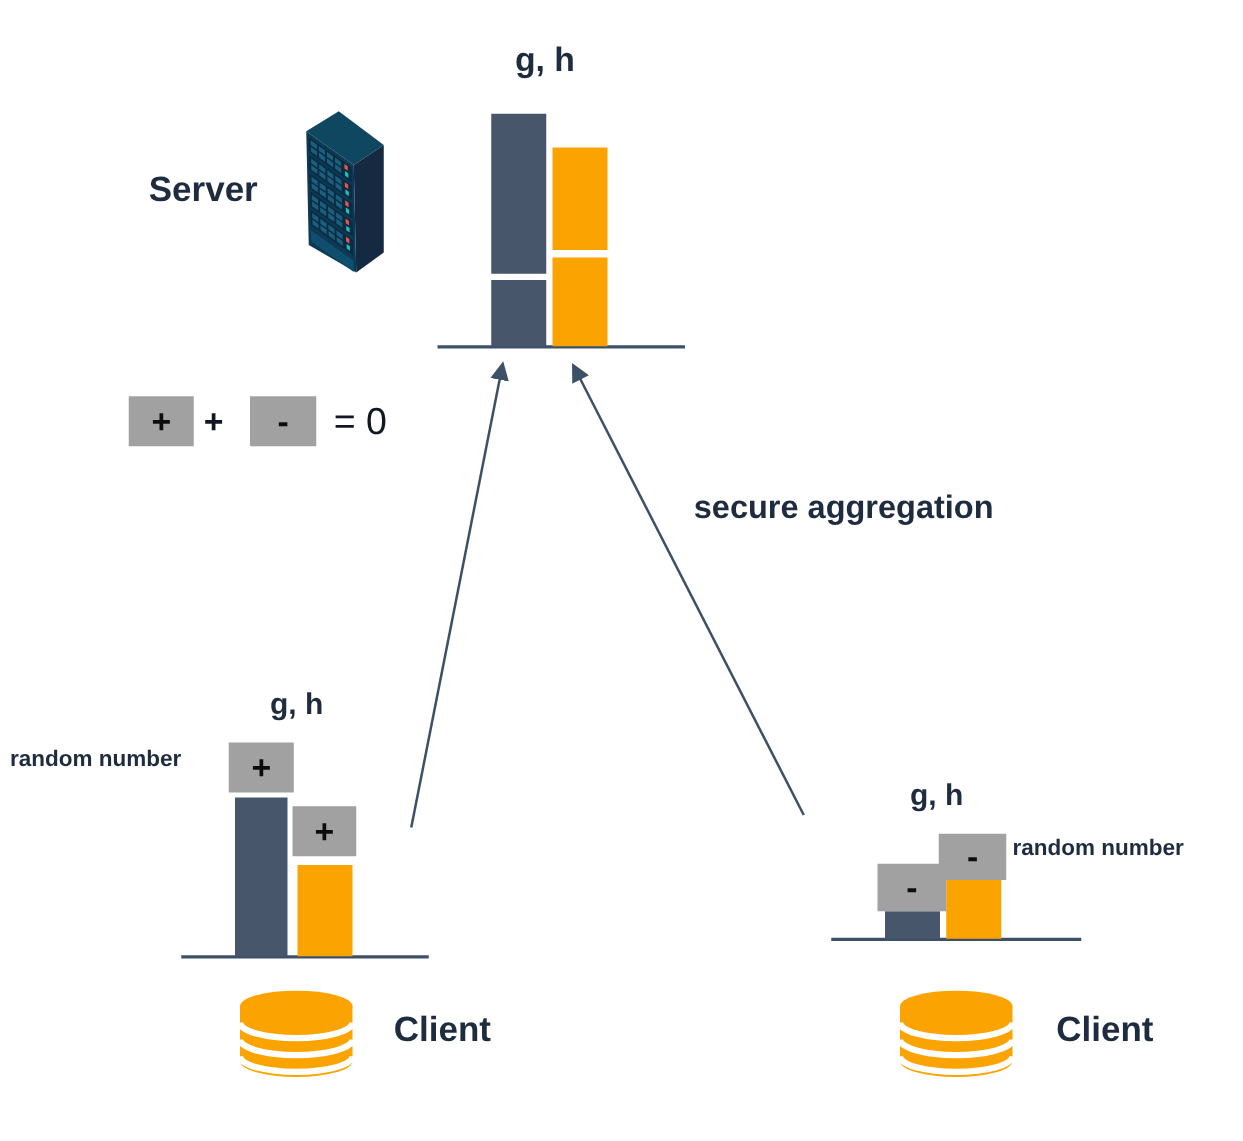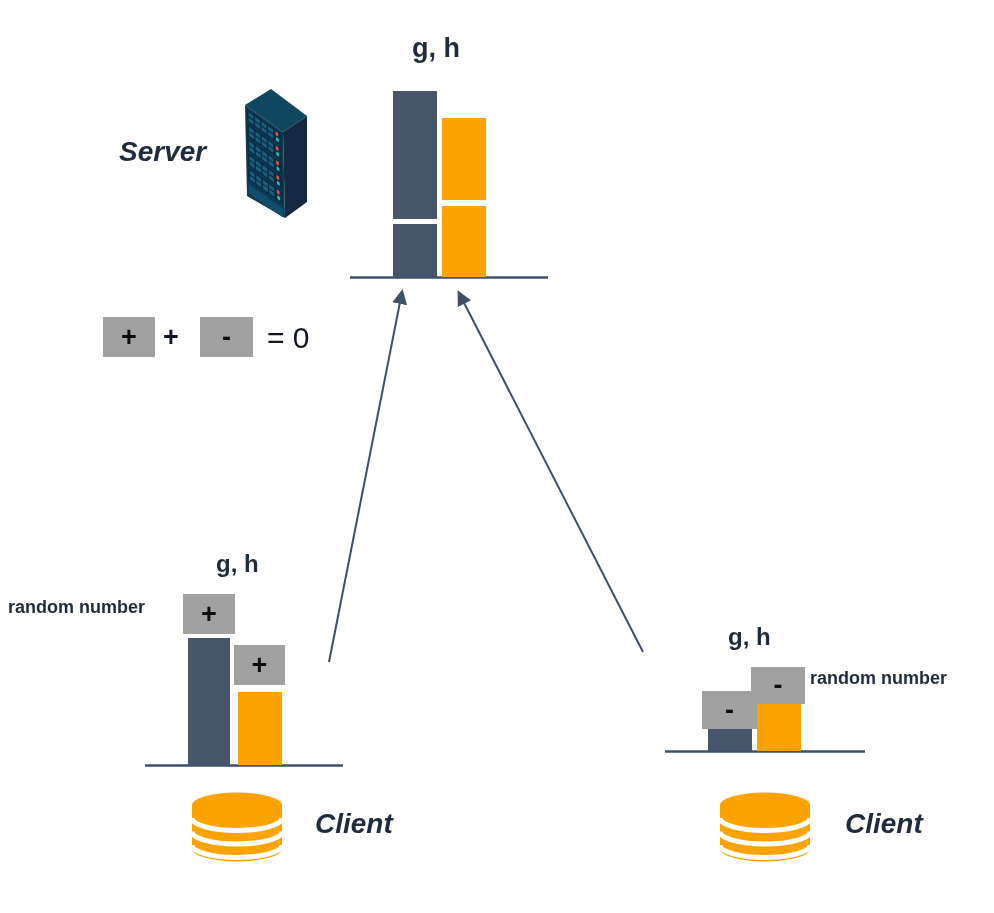--- a/index.html
+++ b/index.html
@@ -11,21 +11,21 @@
   }
   html,body{margin:0;padding:0;background:#fff;}
   #canvas{
     position:relative;width:994px;height:913px;background:#ffffff;overflow:hidden;
     font-family:"Liberation Sans", sans-serif;color:var(--text-navy);
   }
   #overlay{position:absolute;left:0;top:0;z-index:1;pointer-events:none;}
   .txt{position:absolute;font-weight:700;color:var(--text-navy);white-space:nowrap;z-index:4;}
   .gh-big{font-size:27px;}
   .gh-small{font-size:24px;}
-  .name-label{font-size:28px;font-style:italic;}
+  .name-label{font-size:28px;}
   .agg-label{font-size:26px;}
   .rand-label{font-size:18px;}
   .bar{position:absolute;z-index:2;}
   .bar.dark{background:var(--bar-dark);}
   .bar.orange{background:var(--bar-orange);}
   .mask{
     position:absolute;z-index:3;background:var(--mask-gray);
     display:flex;align-items:center;justify-content:center;
     color:#0d0d0d;font-weight:700;font-size:27px;line-height:1;
   }
@@ -103,20 +103,21 @@
   <div class="bar dark" style="left:393px;top:91px;width:44px;height:128px;"></div>
   <div class="bar dark" style="left:393px;top:224px;width:44px;height:53px;"></div>
   <div class="bar orange" style="left:442px;top:118px;width:44px;height:82px;"></div>
   <div class="bar orange" style="left:442px;top:206px;width:44px;height:71px;"></div>
 
   <div class="mask" style="left:103px;top:317px;width:52px;height:40px;">+</div>
   <div class="eq-op" style="left:163px;top:324px;">+</div>
   <div class="mask" style="left:200px;top:317px;width:53px;height:40px;">-</div>
   <div class="eq-res" style="left:267px;top:323px;">= 0</div>
 
+  <div class="txt agg-label" style="left:555px;top:390px;">secure aggregation</div>
 
   <div class="txt gh-small" style="left:216px;top:550px;">g, h</div>
   <div class="txt rand-label" style="left:8px;top:597px;">random number</div>
 
   <div class="mask" style="left:183px;top:594px;width:52px;height:40px;">+</div>
   <div class="bar dark" style="left:188px;top:638px;width:42px;height:127px;"></div>
   <div class="mask" style="left:234px;top:645px;width:51px;height:40px;">+</div>
   <div class="bar orange" style="left:238px;top:692px;width:44px;height:73px;"></div>
 
   <svg class="icon-svg" style="left:190px;top:792px;" width="94" height="72" viewBox="0 0 94 72" aria-hidden="true">

